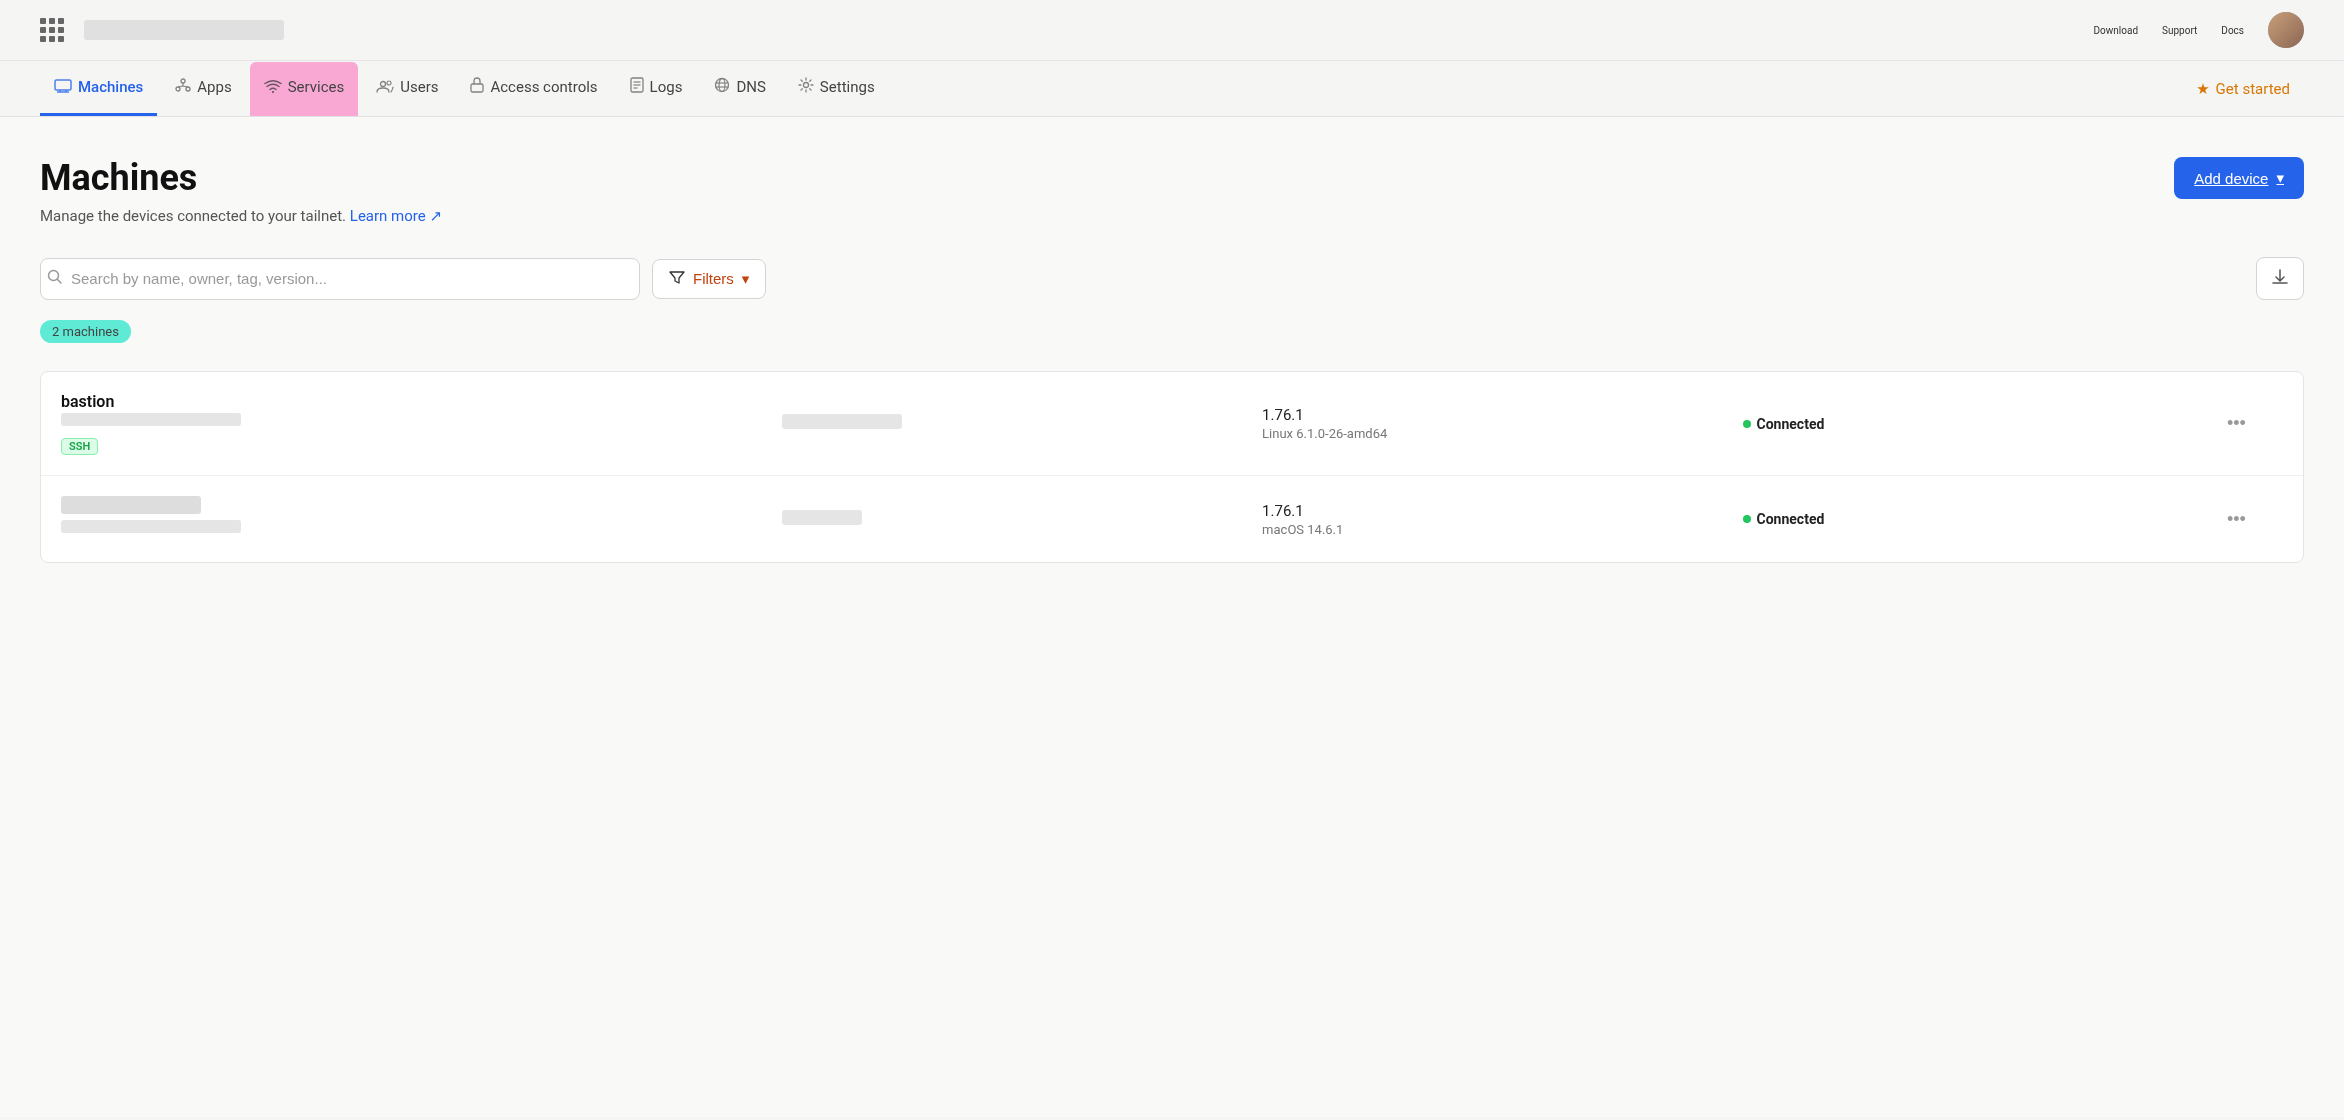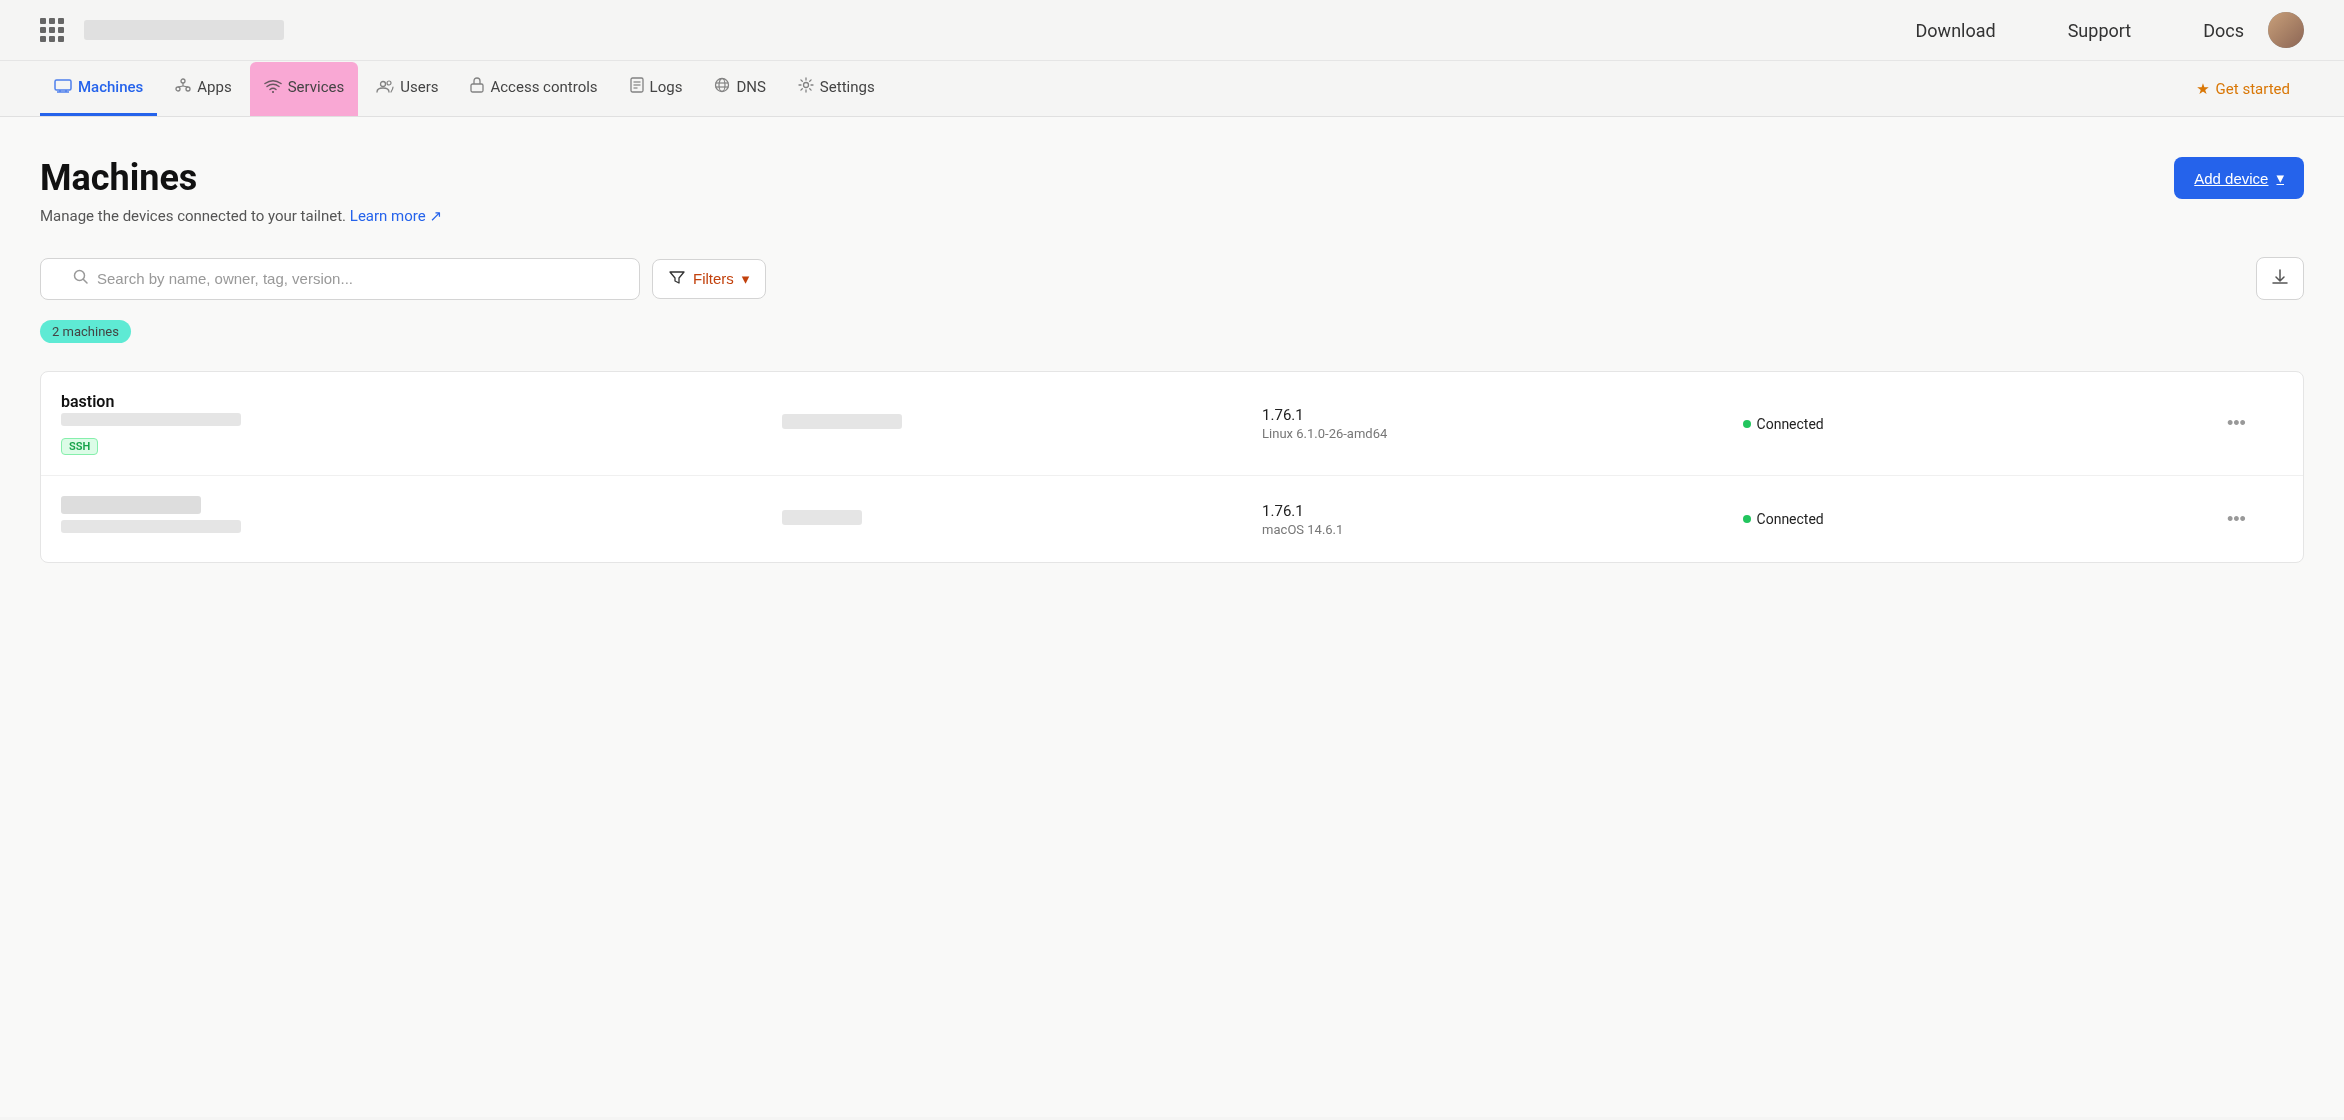--- a/index.html
+++ b/index.html
@@ -40,25 +40,24 @@
       width: 200px;
       height: 20px;
       opacity: 0.5;
     }
     .top-bar-right {
       display: flex;
       align-items: center;
       gap: 24px;
     }
     .top-bar-link {
-      font-size: 18px;
+      font-size: 10px;
       color: #333;
       text-decoration: none;
       cursor: pointer;
-      margin-left: 48px;
     }
     .avatar {
       width: 36px;
       height: 36px;
       border-radius: 50%;
       background: #999;
       overflow: hidden;
       display: flex;
       align-items: center;
       justify-content: center;
@@ -161,21 +160,21 @@
       gap: 12px;
       margin-bottom: 20px;
     }
     .search-box {
       display: flex;
       align-items: center;
       gap: 8px;
       background: white;
       border: 1px solid #d4d4d4;
       border-radius: 8px;
-      padding: 10px 32px;
+      padding: 10px 6px;
       flex: 1;
       max-width: 600px;
     }
     .search-box input {
       border: none;
       outline: none;
       font-size: 15px;
       color: #333;
       width: 100%;
       background: transparent;
@@ -299,20 +298,21 @@
     .version-info .os {
       font-size: 13px;
       color: #777;
     }
     .status-connected {
       display: flex;
       align-items: center;
       gap: 6px;
       font-size: 14px;
       color: #222;
+      font-weight: bold;
     }
     .status-dot {
       width: 8px;
       height: 8px;
       border-radius: 50%;
       background: #22c55e;
       flex-shrink: 0;
     }
     .more-btn {
       background: none;

